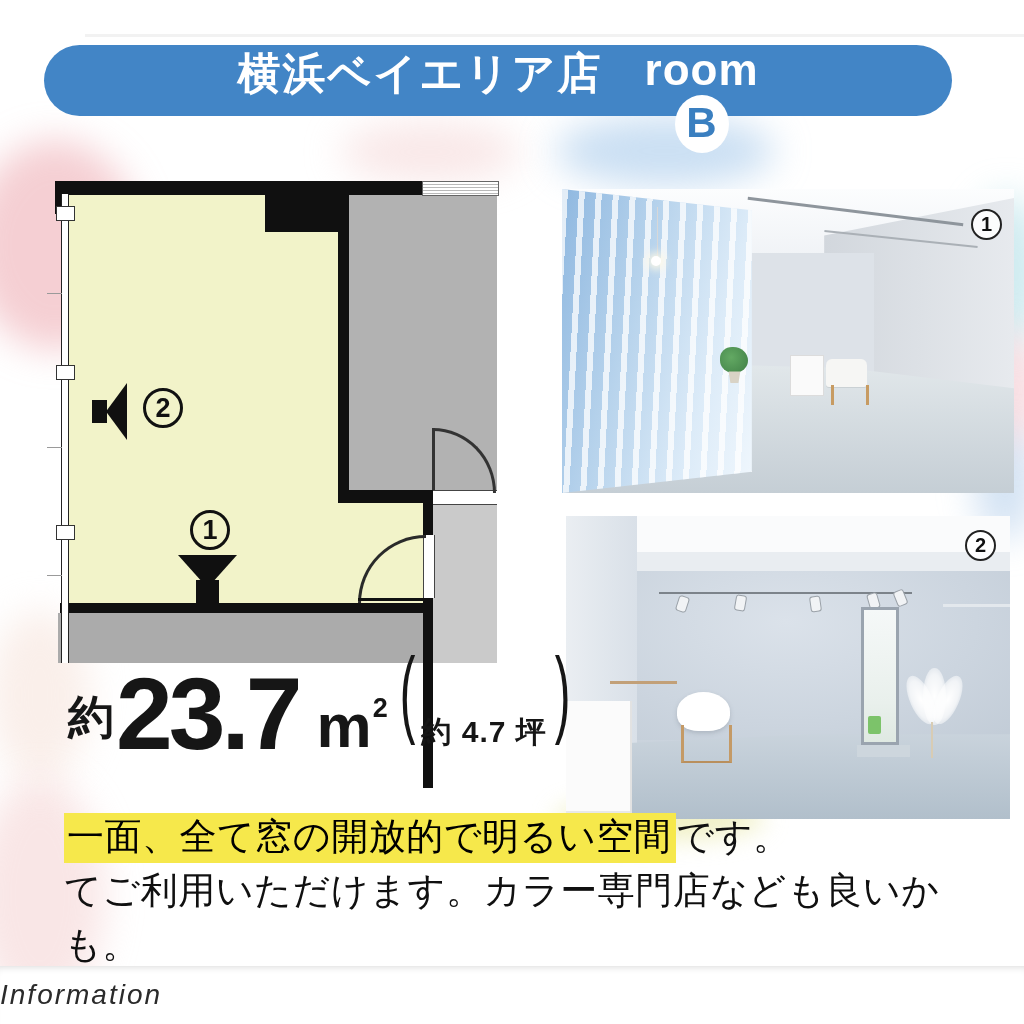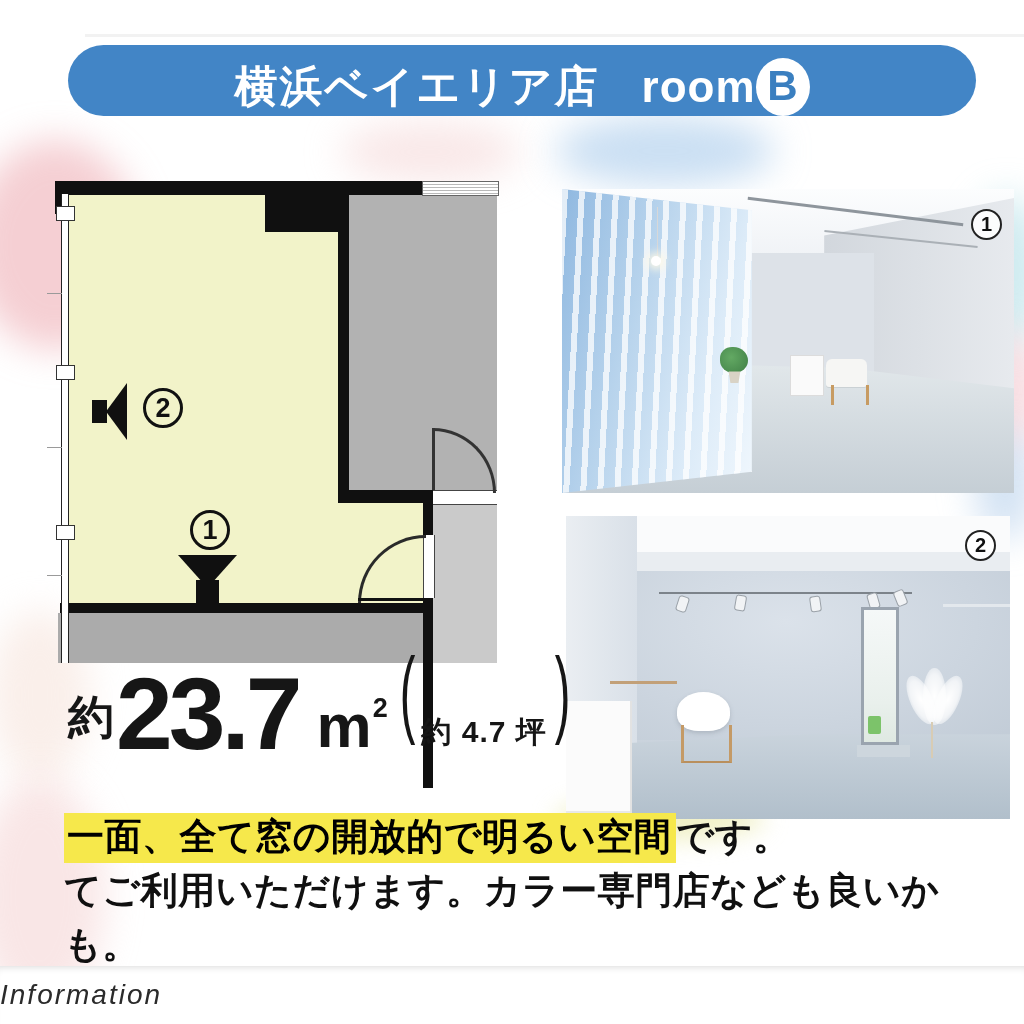--- a/index.html
+++ b/index.html
@@ -13,24 +13,24 @@
   .b-blue-top{left:555px;top:116px;width:220px;height:70px;background:rgba(150,192,232,.50);}
   .b-cyan-right{left:972px;top:195px;width:70px;height:150px;background:rgba(158,216,226,.50);}
   .b-pink-right{left:978px;top:330px;width:60px;height:120px;background:rgba(236,170,182,.42);}
   .b-blue-right{left:975px;top:430px;width:60px;height:110px;background:rgba(148,186,226,.42);}
   .b-warm-left{left:-10px;top:610px;width:100px;height:170px;background:rgba(246,226,216,.55);}
   .b-pink-botleft{left:-25px;top:780px;width:130px;height:230px;background:rgba(241,192,192,.40);}
   .b-yellow-bot{left:555px;top:798px;width:210px;height:42px;background:rgba(228,228,150,.55);filter:blur(12px);}
   .top-fade{left:85px;top:34px;width:939px;height:3px;background:rgba(0,0,0,.05);}
 
   
-  .banner{left:68px;top:45px;width:908px;height:71px;background:#4285c6;border-radius:37px;
-          display:flex;align-items:flex-end;justify-content:center;gap:42px;}
+  .banner{left:44px;top:45px;width:908px;height:71px;background:#4285c6;border-radius:37px;
+          display:flex;align-items:flex-start;justify-content:center;gap:42px;}
   .store-name{color:#fff;font-size:43px;font-weight:700;letter-spacing:2px;}
-  .room-group{display:flex;align-items:center;}
+  .room-group{display:flex;align-items:center;flex-direction:column;}
   .room-word{color:#fff;font-size:44px;font-weight:700;letter-spacing:1px;}
   .room-badge{width:54px;height:58px;background:#fff;border-radius:50%;display:flex;align-items:center;justify-content:center;}
   .room-badge span{color:#3a7fc0;font-size:42px;font-weight:800;transform:translateY(-1px);}
 
   
   .plan{left:45px;top:175px;width:460px;height:492px;}
   .pp{position:absolute;}
   .yellow{background:#f2f3c9;}
   .wall{background:#101010;}
   .yr-main{left:22px;top:19px;width:271px;height:409px;}
@@ -128,21 +128,21 @@
   .approx{font-size:46px;font-weight:700;padding-bottom:7px;}
   .big-num{font-size:102px;font-weight:700;line-height:.8;letter-spacing:-4px;margin-left:2px;}
   .unit{margin-left:18px;padding-bottom:5px;font-size:62px;font-weight:700;line-height:.78;}
   .unit-sup{display:inline-block;font-size:27px;font-weight:700;transform:translateY(-30px);margin-left:1px;}
   .paren{display:inline-block;font-size:47px;font-weight:400;transform:scaleY(2.05);transform-origin:bottom;padding-bottom:4px;}
   .paren-open{margin-left:12px;} .paren-close{margin-left:8px;}
   .conv{display:flex;flex-direction:column;font-size:30px;font-weight:700;line-height:1.12;letter-spacing:1px;padding-bottom:7px;margin-left:6px;}
 
   
   .desc-sec{left:64px;top:810px;width:916px;color:#101010;}
-  .desc-sec p{margin:0;font-size:37px;font-weight:700;line-height:54px;letter-spacing:.5px;}
+  .desc-sec p{margin:0;font-size:37px;font-weight:400;line-height:54px;letter-spacing:.5px;}
   .hl{background:#f6e84b;padding:3px 5px 6px 3px;}
 
   
   .bottom-band{left:0;top:966px;width:1024px;height:58px;background:#ffffff;box-shadow:inset 0 7px 9px -7px rgba(0,0,0,.18);
                display:flex;align-items:center;justify-content:flex-start;}
   .info-label{font-style:italic;font-size:28px;letter-spacing:2px;color:#2b2b2b;font-weight:400;}
 </style>
 </head>
 <body>
 

